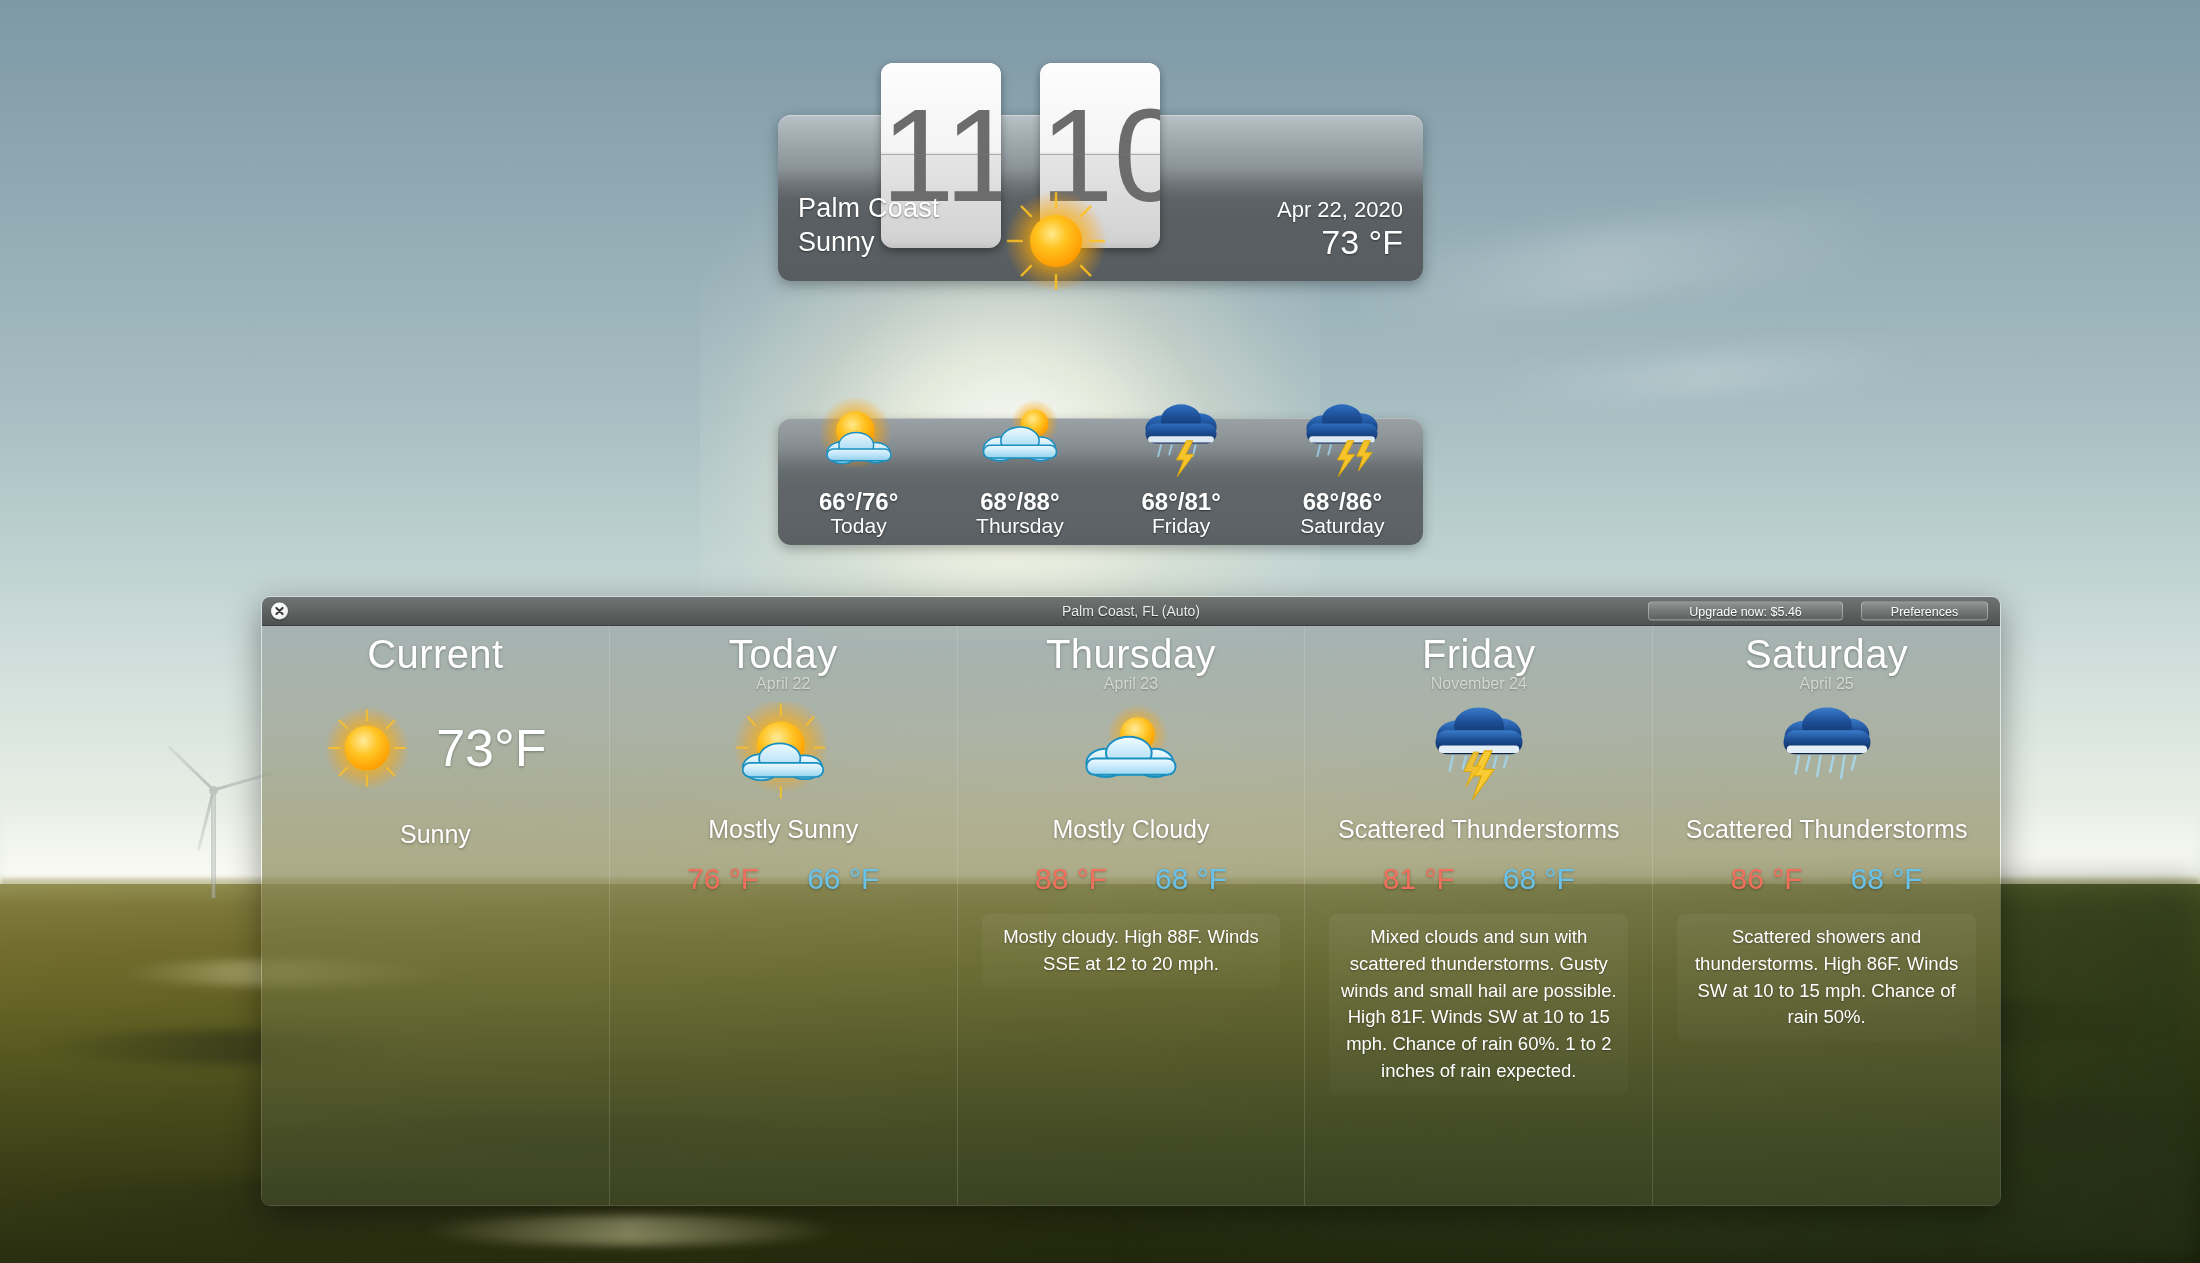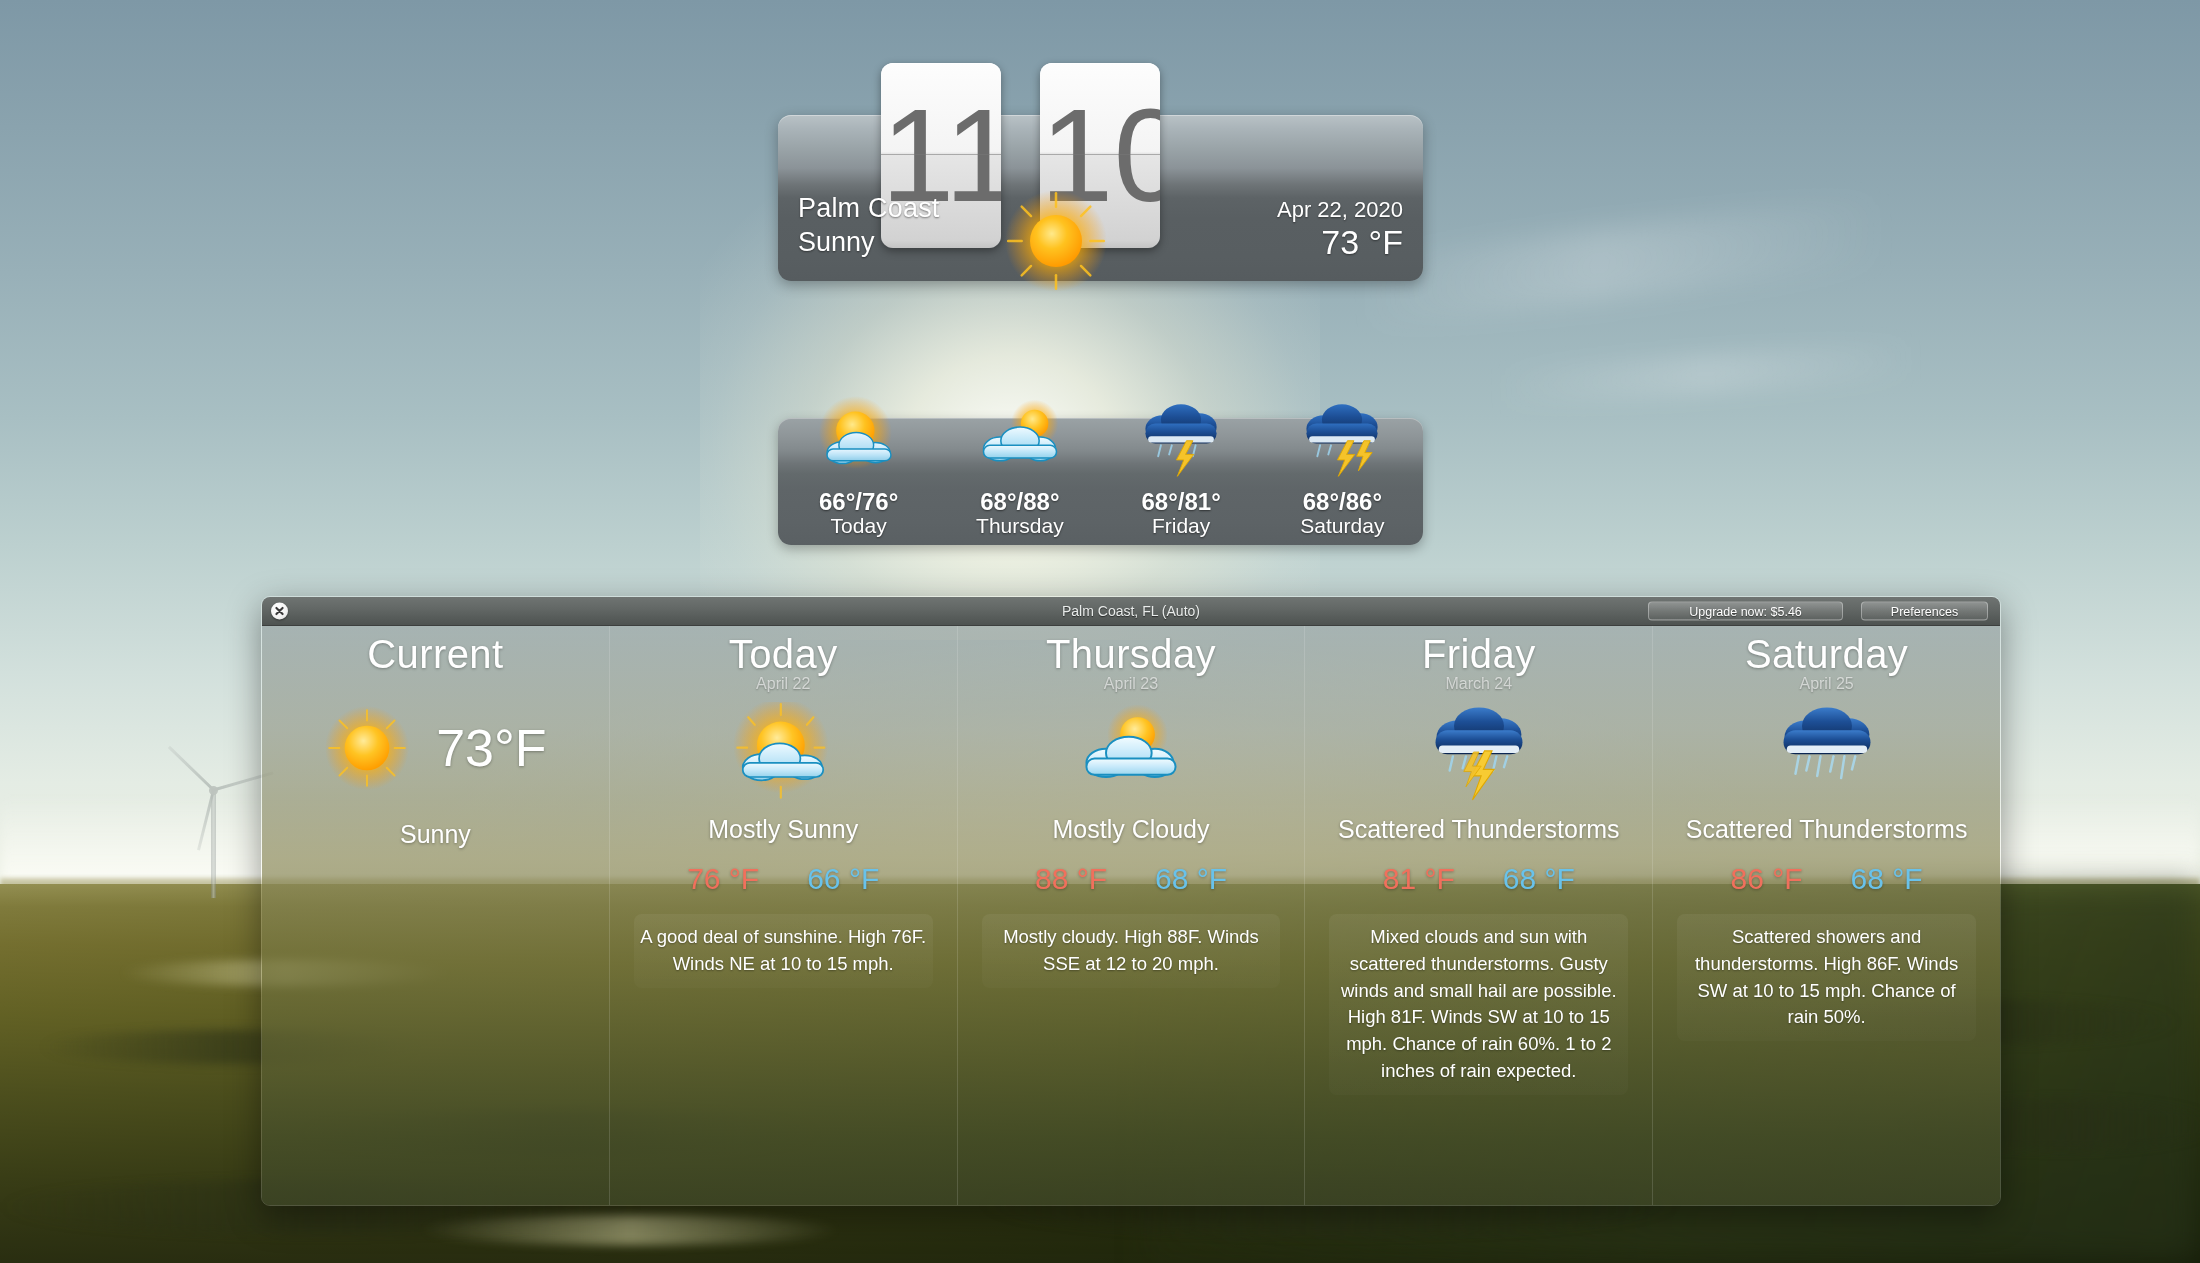--- a/index.html
+++ b/index.html
@@ -575,21 +575,20 @@
             <ellipse cx="47" cy="52" rx="19" ry="14"></ellipse>
             <rect x="13" y="56" width="74" height="13" rx="6.5"></rect>
           </g>
         </svg>
       </div>
       <div class="col-cond">Mostly Sunny</div>
       <div class="col-hl">
         <span class="hi">76 °F</span>
         <span class="lo">66 °F</span>
       </div>
-      <div class="col-desc">A good deal of sunshine. High 76F. Winds NE at 10 to 15 mph.</div>
     </div>
 
     <div class="col">
       <div class="col-title">Thursday</div>
       <div class="col-date">April 23</div>
       <div class="col-icon-wrap">
         <svg style="width:110px;height:100px;" viewBox="0 0 100 92">
           <defs>
             <radialGradient id="hg1" cx="50%" cy="50%" r="50%">
               <stop offset="0%" stop-color="#fff3a8" stop-opacity="0.9"></stop>
@@ -620,21 +619,21 @@
       <div class="col-cond">Mostly Cloudy</div>
       <div class="col-hl">
         <span class="hi">88 °F</span>
         <span class="lo">68 °F</span>
       </div>
       <div class="col-desc">Mostly cloudy. High 88F. Winds SSE at 12 to 20 mph.</div>
     </div>
 
     <div class="col">
       <div class="col-title">Friday</div>
-      <div class="col-date">March 24</div>
+      <div class="col-date">November 24</div>
       <div class="col-icon-wrap">
         <svg style="width:110px;height:100px;" viewBox="0 0 100 92">
           <defs>
             <linearGradient id="fs1" x1="0" y1="0" x2="0" y2="1">
               <stop offset="0%" stop-color="#3b7ccb"></stop>
                 <stop offset="38%" stop-color="#1d4f96"></stop>
                 <stop offset="100%" stop-color="#0b2550"></stop>
             </linearGradient>
           </defs>
           <g fill="url(#fs1)">

